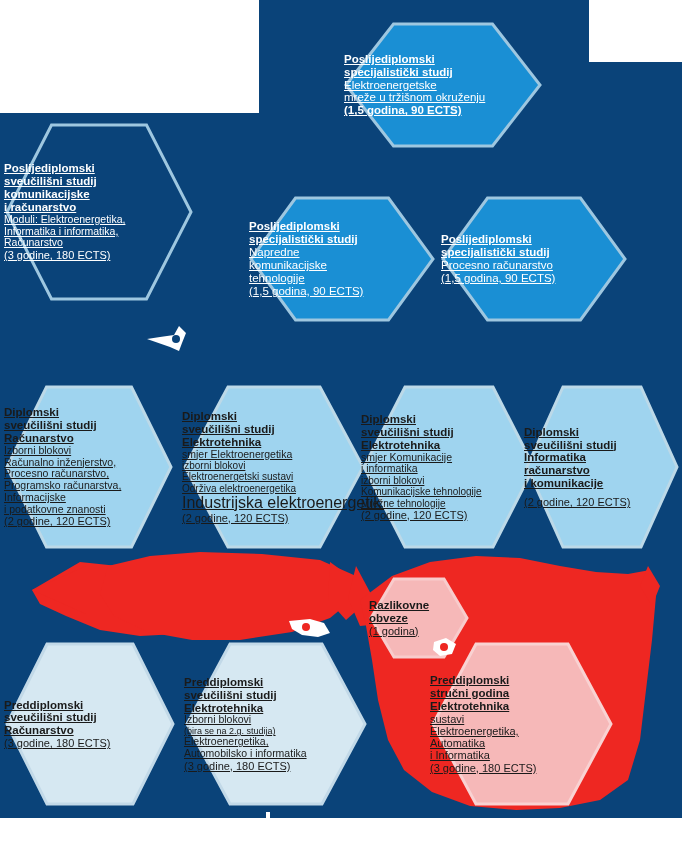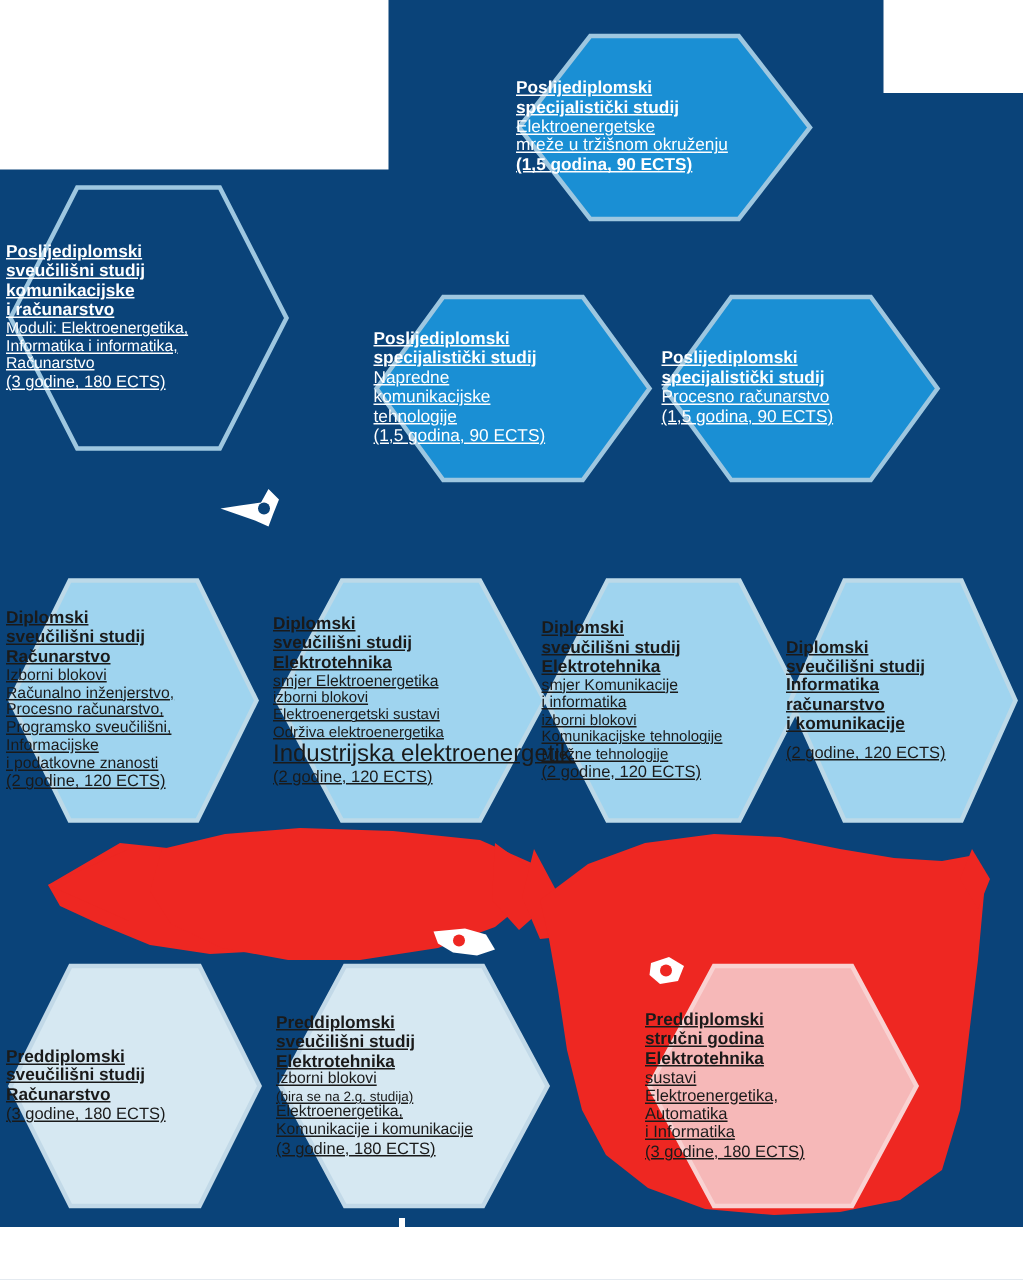--- a/index.html
+++ b/index.html
@@ -159,21 +159,21 @@
     <svg width="170" height="166" viewBox="0 0 170 166">
       <polygon points="42.5,3 127.5,3 167,83 127.5,163 42.5,163 3,83" fill="#9fd4ef" stroke="#bcd9e8" stroke-width="3"></polygon>
     </svg>
     <div class="hexlabel" style="color:#1a1a1a;">
       <span class="ln b" style="font-size:11.5px">Diplomski</span>
       <span class="ln b" style="font-size:11.5px">sveučilišni studij</span>
       <span class="ln b" style="font-size:11.5px">Računarstvo</span>
       <span class="ln" style="font-size:10.5px">Izborni blokovi</span>
       <span class="ln" style="font-size:10.5px">Računalno inženjerstvo,</span>
       <span class="ln" style="font-size:10.5px">Procesno računarstvo,</span>
-      <span class="ln" style="font-size:10.5px">Programsko sveučilišni,</span>
+      <span class="ln" style="font-size:10.5px">Programsko računarstva,</span>
       <span class="ln" style="font-size:10.5px">Informacijske</span>
       <span class="ln" style="font-size:10.5px">i podatkovne znanosti</span>
       <span class="ln" style="font-size:11px">(2 godine, 120 ECTS)</span>
     </div>
   </div>
 
   <div class="hexwrap" style="left:182px; top:384px; width:184px; height:166px;">
     <svg width="184" height="166" viewBox="0 0 184 166">
       <polygon points="46,3 138,3 181,83 138,163 46,163 3,83" fill="#9fd4ef" stroke="#bcd9e8" stroke-width="3"></polygon>
     </svg>
@@ -214,20 +214,30 @@
     <div class="hexlabel" style="color:#1a1a1a;">
       <span class="ln b" style="font-size:11.5px">Diplomski</span>
       <span class="ln b" style="font-size:11.5px">sveučilišni studij</span>
       <span class="ln b" style="font-size:11.5px">Informatika</span>
       <span class="ln b" style="font-size:11.5px">računarstvo</span>
       <span class="ln b" style="font-size:11.5px">i komunikacije</span>
       <span class="ln" style="font-size:11px; margin-top:6px">(2 godine, 120 ECTS)</span>
     </div>
   </div>
 
+  <div class="hexwrap" style="left:369px; top:577px; width:100px; height:82px;">
+    <svg width="100" height="82" viewBox="0 0 100 82">
+      <polygon points="25,2 75,2 98,41 75,80 25,80 2,41" fill="#f6b8b8" stroke="#f8cccc" stroke-width="3"></polygon>
+    </svg>
+    <div class="hexlabel" style="color:#1a1a1a;">
+      <span class="ln b" style="font-size:11.5px">Razlikovne</span>
+      <span class="ln b" style="font-size:11.5px">obveze</span>
+      <span class="ln" style="font-size:11px">(1 godina)</span>
+    </div>
+  </div>
 
   <svg class="arrow-white" style="left:288px; top:615px;" width="44" height="26" viewBox="0 0 44 26">
     <path d="M 1,6 L 22,4 L 36,8 L 42,18 L 30,22 L 14,20 L 4,14 Z" fill="#ffffff"></path>
     <circle cx="18" cy="12" r="4" fill="#ee2722"></circle>
   </svg>
 
   <svg class="arrow-white" style="left:432px; top:636px;" width="26" height="22" viewBox="0 0 26 22">
     <path d="M 2,6 L 14,2 L 24,8 L 20,18 L 8,20 L 1,14 Z" fill="#ffffff"></path>
     <circle cx="12" cy="11" r="4" fill="#ee2722"></circle>
   </svg>
@@ -248,21 +258,21 @@
     <svg width="184" height="166" viewBox="0 0 184 166">
       <polygon points="46,3 138,3 181,83 138,163 46,163 3,83" fill="#d6e8f2" stroke="#c2d9e8" stroke-width="3"></polygon>
     </svg>
     <div class="hexlabel" style="color:#1a1a1a;">
       <span class="ln b" style="font-size:11.5px">Preddiplomski</span>
       <span class="ln b" style="font-size:11.5px">sveučilišni studij</span>
       <span class="ln b" style="font-size:11.5px">Elektrotehnika</span>
       <span class="ln" style="font-size:10.5px">Izborni blokovi</span>
       <span class="ln" style="font-size:9px">(bira se na 2.g. studija)</span>
       <span class="ln" style="font-size:10.5px">Elektroenergetika,</span>
-      <span class="ln" style="font-size:10.5px">Komunikacije i komunikacije</span>
+      <span class="ln" style="font-size:10.5px">Automobilsko i informatika</span>
       <span class="ln" style="font-size:11px">(3 godine, 180 ECTS)</span>
     </div>
   </div>
 
   <div class="hexwrap" style="left:430px; top:641px; width:184px; height:166px;">
     <svg width="184" height="166" viewBox="0 0 184 166">
       <polygon points="46,3 138,3 181,83 138,163 46,163 3,83" fill="#f6b8b8" stroke="#f9d2d2" stroke-width="3"></polygon>
     </svg>
     <div class="hexlabel" style="color:#1a1a1a;">
       <span class="ln b" style="font-size:11.5px">Preddiplomski</span>

